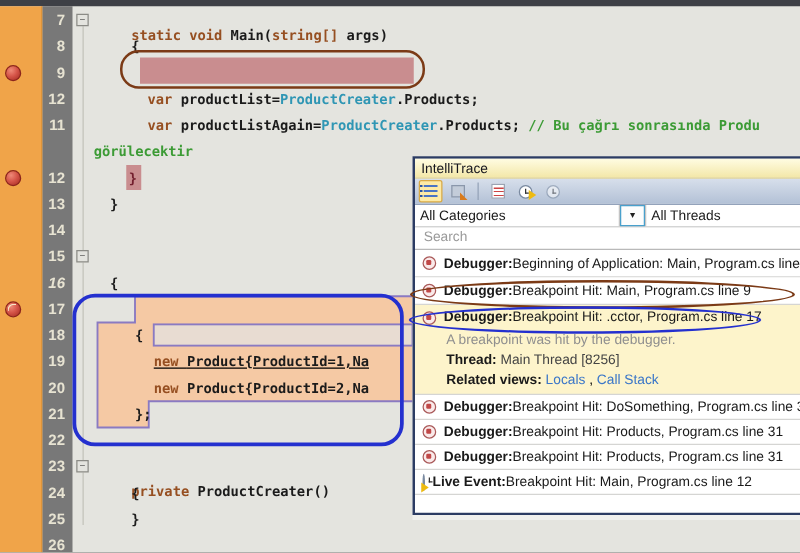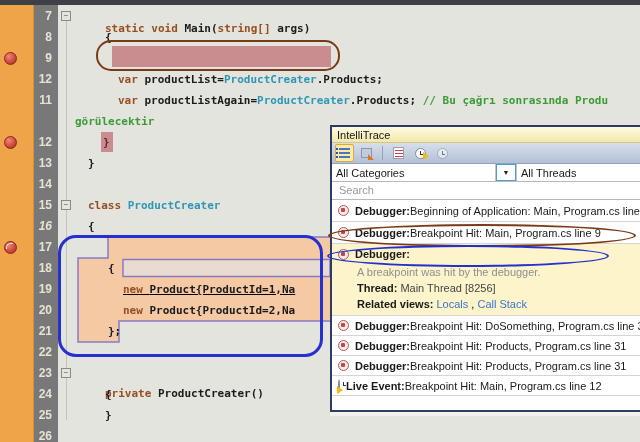--- a/index.html
+++ b/index.html
@@ -134,21 +134,20 @@
     </div>
   <div id="code-layer">
       <div class="code-line" style="top: 6px; left: 105px; margin-top: 12px;"><span class="tok-kw">static void </span><span class="tok-pl">Main(</span><span class="tok-kw">string[]</span><span class="tok-pl"> args)</span></div>
       <div class="code-line" style="top: 27px; left: 105px;"><span class="tok-pl">{</span></div>
       <div class="code-line" style="top: 69px; left: 118px;"><span class="tok-kw">var </span><span class="tok-pl">productList=</span><span class="tok-ty">ProductCreater</span><span class="tok-pl">.Products;</span></div>
       <div class="code-line" style="top: 111px; left: 75px;"><span class="tok-cm">görülecektir</span></div>
       <div class="code-line" style="top: 90px; left: 118px;"><span class="tok-kw">var </span><span class="tok-pl">productListAgain=</span><span class="tok-ty">ProductCreater</span><span class="tok-pl">.Products; </span><span class="tok-cm">// Bu çağrı sonrasında Produ</span></div>
       <div class="code-line" style="top: 132px; left: 103px;"><span class="tok-bp">}</span></div>
       <div class="code-line" style="top: 153px; left: 88px;"><span class="tok-pl">}</span></div>
       <div class="code-line" style="top: 174px; left: 88px;"></div>
-      <div class="code-line" style="top: 195px; left: 88px;"><span class="tok-kw">class </span><span class="tok-ty">ProductCreater</span></div>
       <div class="code-line" style="top: 216px; left: 88px;"><span class="tok-pl">{</span></div>
       <div class="code-line" style="top: 258px; left: 108px;"><span class="tok-pl">{</span></div>
       <div class="code-line" style="top: 279px; left: 123px; text-decoration: underline;"><span class="tok-kw">new </span><span class="tok-pl">Product{ProductId=1,Na</span></div>
       <div class="code-line" style="top: 300px; left: 123px;"><span class="tok-kw">new </span><span class="tok-pl">Product{ProductId=2,Na</span></div>
       <div class="code-line" style="top: 321px; left: 108px;"><span class="tok-pl">};</span></div>
       <div class="code-line" style="top: 342px; left: 108px;"></div>
       <div class="code-line" style="top: 363px; left: 105px; margin-top: 20px;"><span class="tok-kw">private </span><span class="tok-pl">ProductCreater()</span></div>
       <div class="code-line" style="top: 384px; left: 105px;"><span class="tok-pl">{</span></div>
       <div class="code-line" style="top: 405px; left: 105px;"><span class="tok-pl">}</span></div>
       <div class="code-line" style="top: 426px; left: 105px;"></div>
@@ -210,20 +209,21 @@
           <span> Breakpoint Hit: Main, Program.cs line 9</span>
         </div>
         <div class="ev-expanded">
           <div class="ev-row" style="height: 20px;">
             <span class="ico">
               <span style="display: block; width: 11px; height: 11px; border-radius: 50%; border: 1.5px solid rgb(170, 90, 90); background: rgb(250, 234, 234); position: relative;">
                 <span style="position:absolute;left:2px;top:2px;width:4px;height:4px;background:#c04848;border-radius:1px;"></span>
               </span>
             </span>
             <span class="lbl">Debugger:</span>
+            <span> Breakpoint Hit: .cctor, Program.cs line 17</span>
           </div>
           <div class="ev-detail gray">A breakpoint was hit by the debugger.</div>
           <div class="ev-detail"><b>Thread:</b><span class="val"> Main Thread [8256]</span></div>
           <div class="ev-detail"><b>Related views: </b><span class="link">Locals</span> , <span class="link">Call Stack</span></div>
         </div>
         <div class="ev-row" style="height: 20px;">
           <span class="ico">
             <span style="display: block; width: 11px; height: 11px; border-radius: 50%; border: 1.5px solid rgb(170, 90, 90); background: rgb(250, 234, 234); position: relative;">
               <span style="position:absolute;left:2px;top:2px;width:4px;height:4px;background:#c04848;border-radius:1px;"></span>
             </span>

